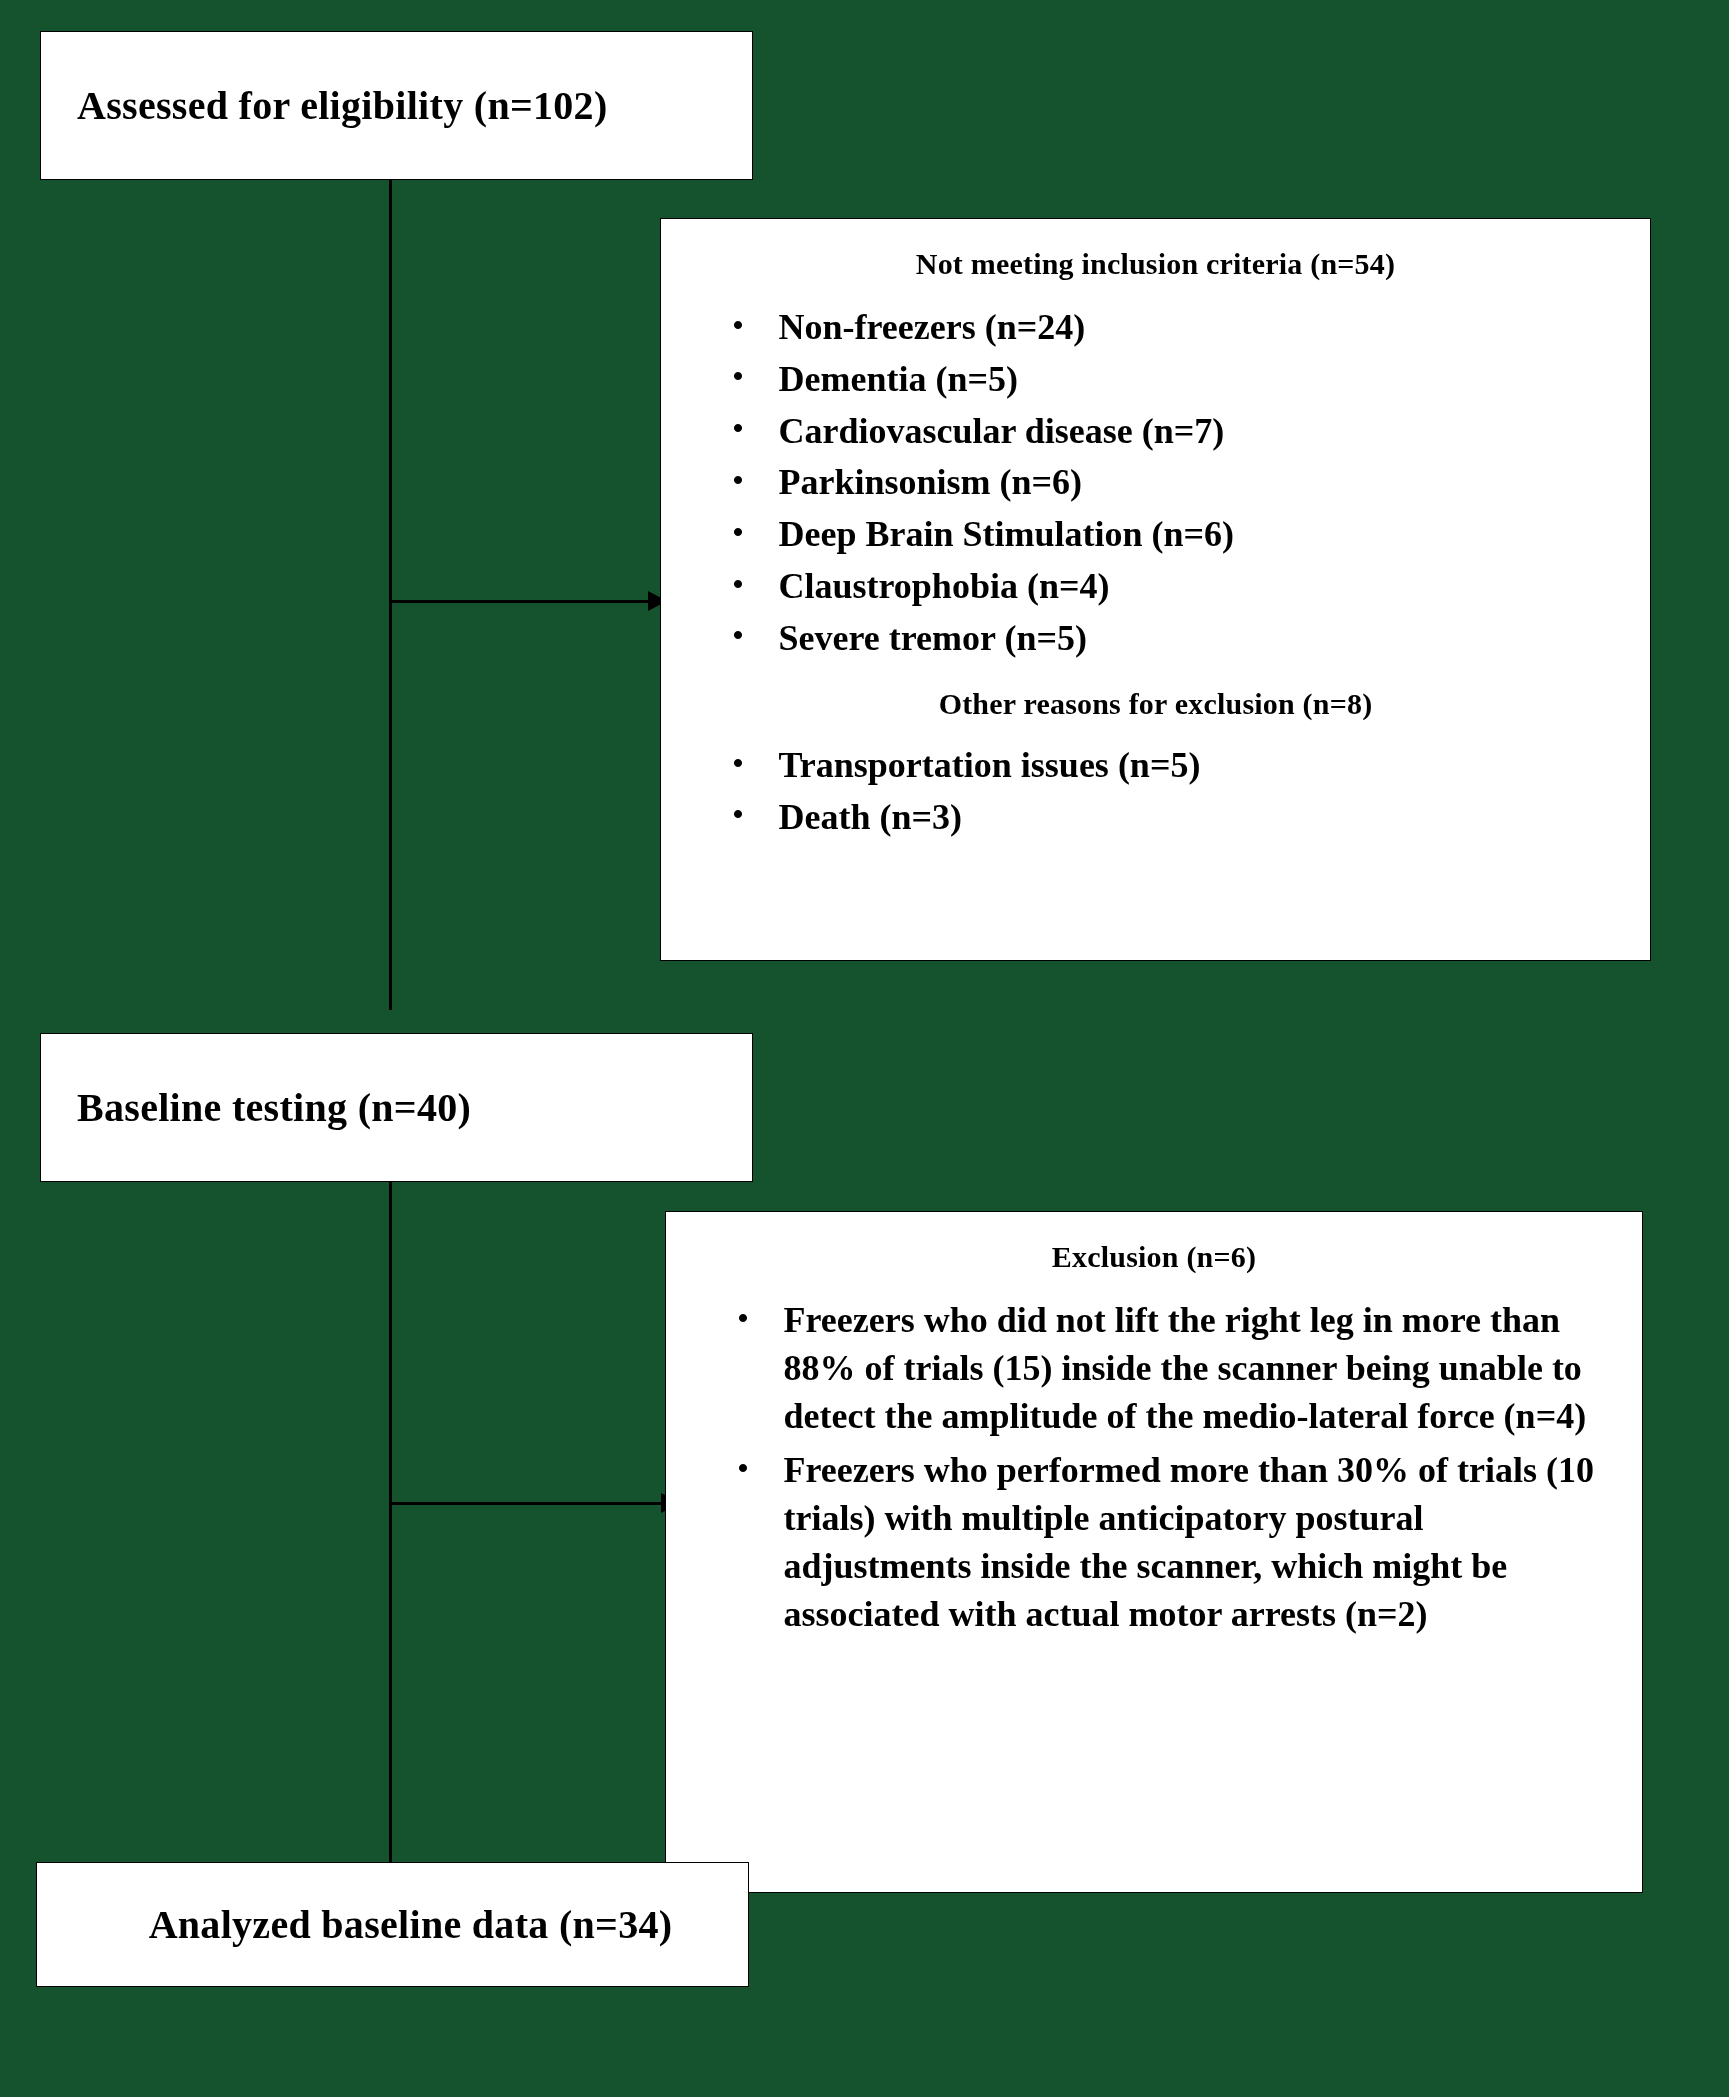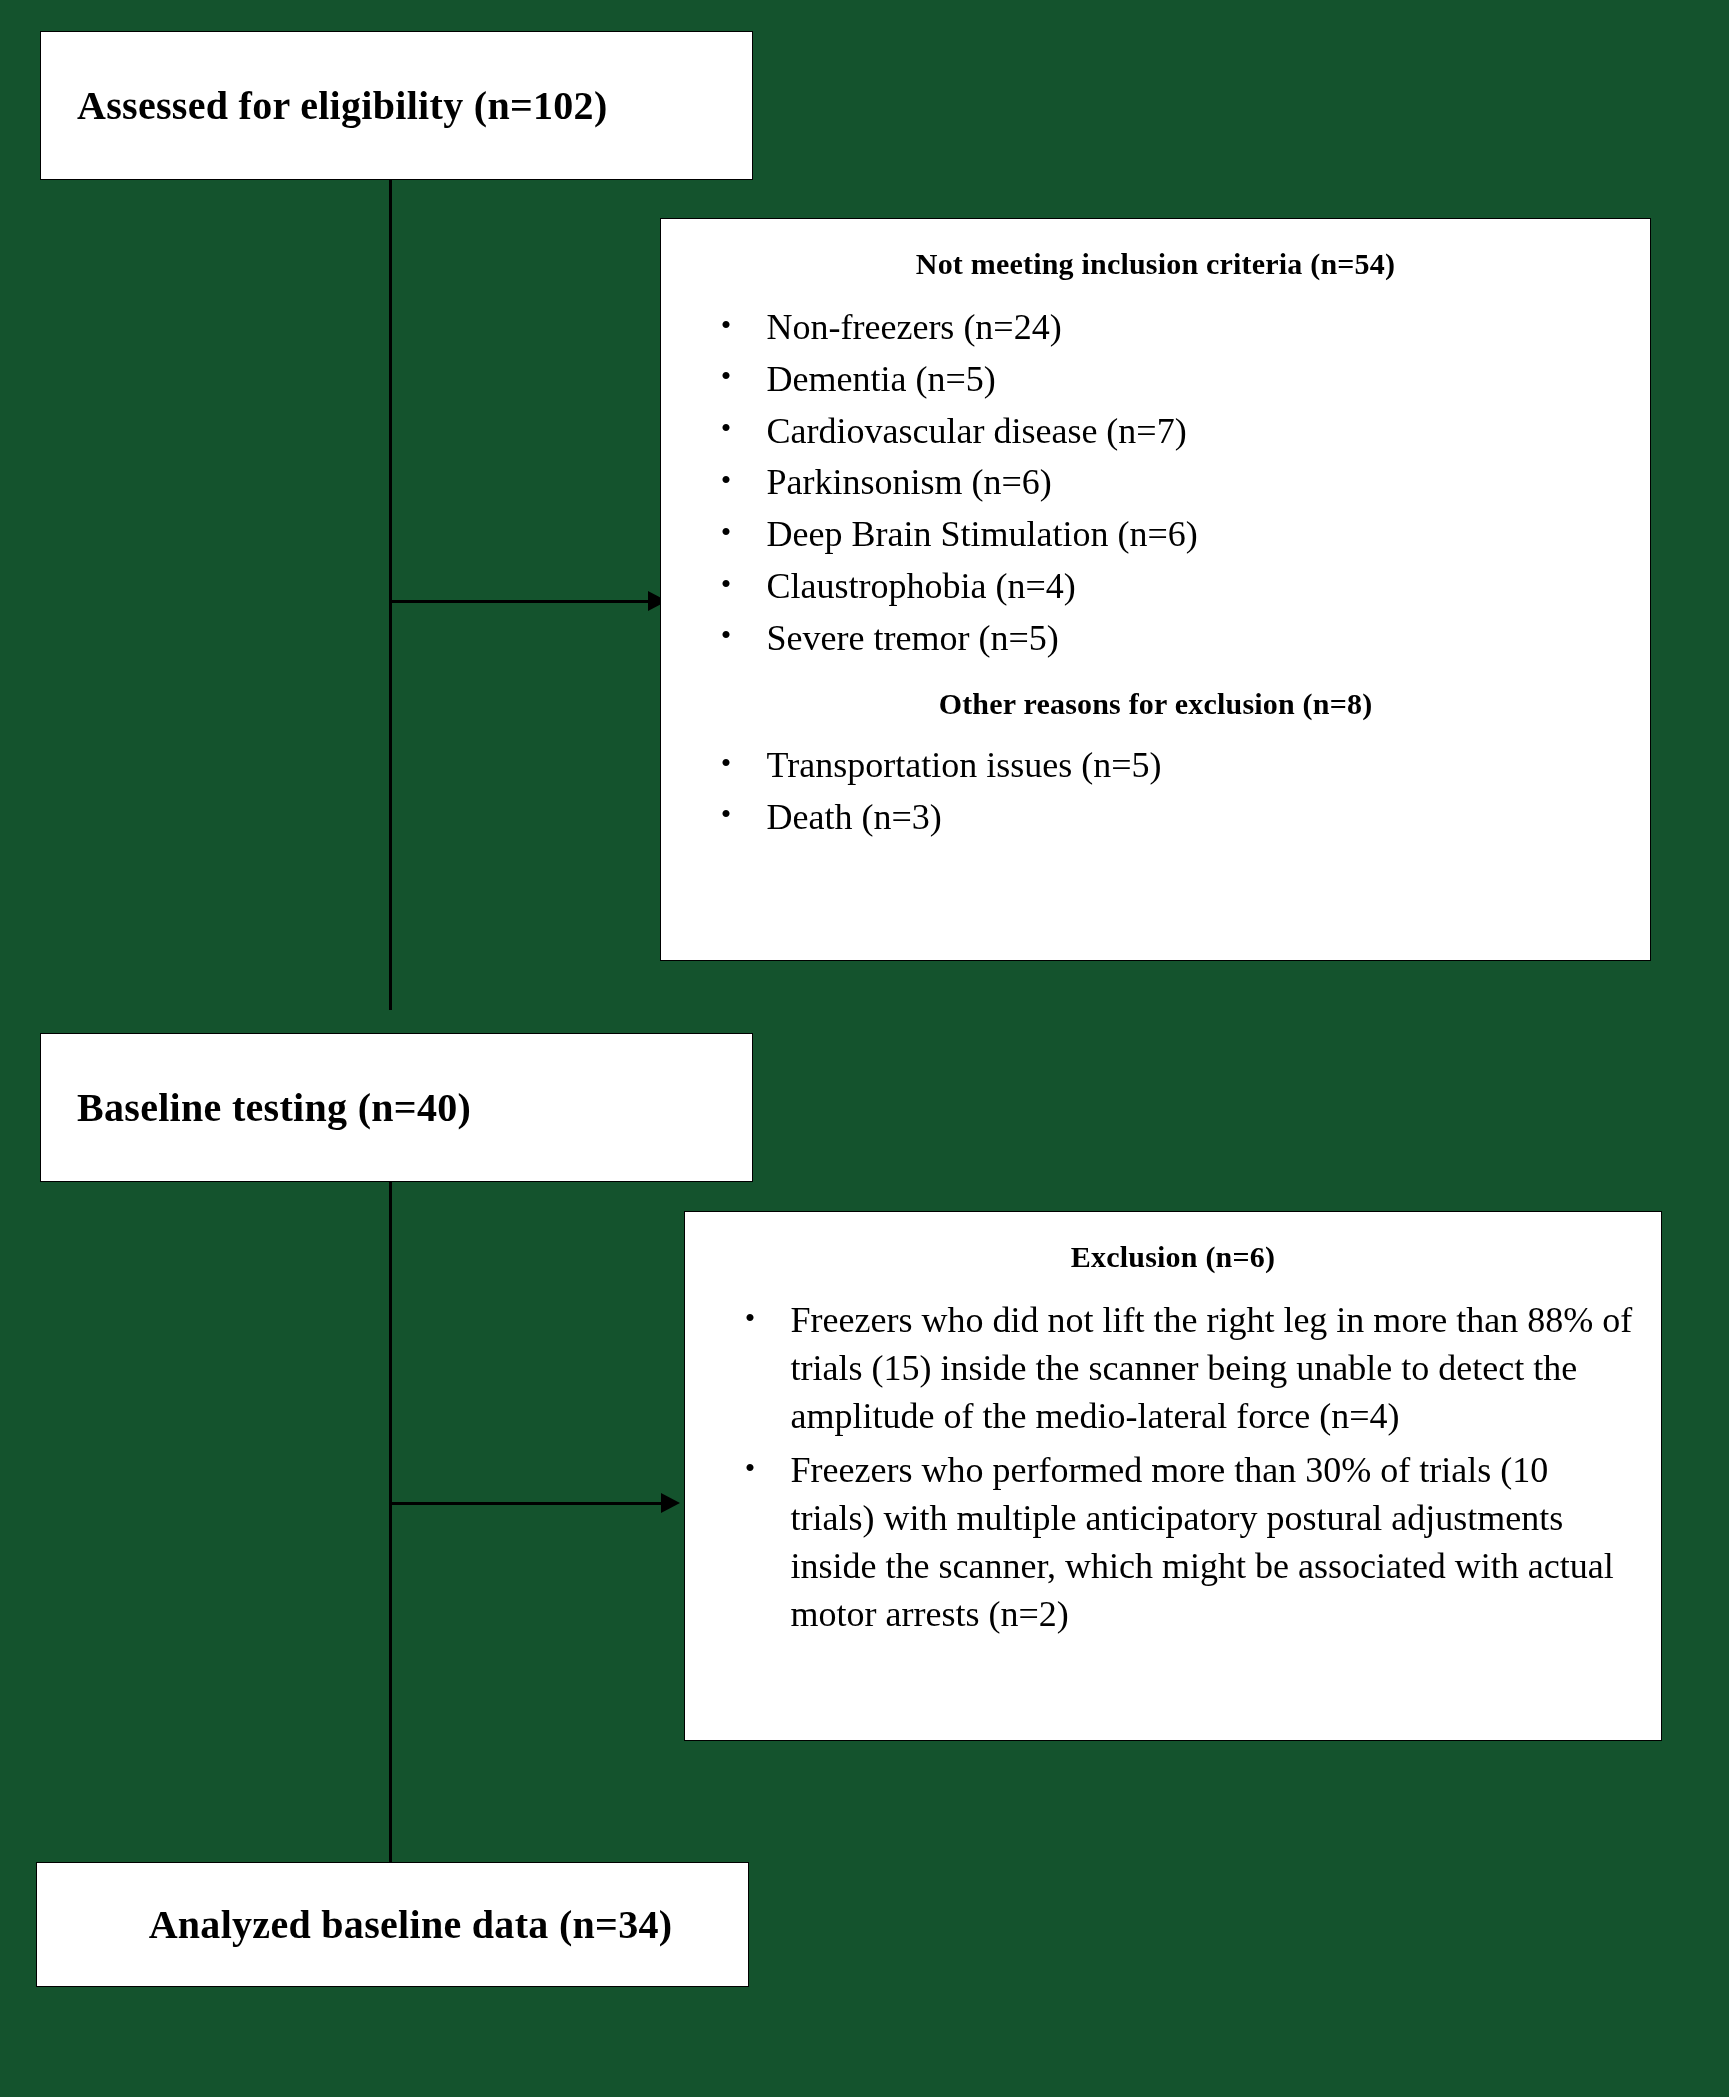--- a/index.html
+++ b/index.html
@@ -50,22 +50,23 @@
     letter-spacing: 0.2px;
     margin: 9px 0 22px 0;
     line-height: 1.2;
   }
   .rb-title.second {
     margin-top: 24px;
     margin-bottom: 19.5px;
   }
   ul.bullets {
     list-style: none;
-    margin: 0;
+    margin: 12px;
     padding: 0 0 0 17px;
+    font-weight: bold;
   }
   ul.bullets > li {
     position: relative;
     font-size: 36px;
     line-height: 1.33;
     padding-left: 60px;
     margin: 0 0 3.9px 0;
   }
   ul.bullets > li::before {
     content: "\2022";
@@ -132,21 +133,21 @@
     <ul class="bullets">
       <li>Transportation issues (n=5)</li>
       <li>Death (n=3)</li>
     </ul>
   </div>
 
   <div class="box left-box" style="left:40px; top:1033px; width:713px; height:149px;">
     <div class="label">Baseline testing (n=40)</div>
   </div>
 
-  <div class="box right-box" style="left:684px; top:1211px; width:978px; height:530px;">
+  <div class="box right-box" style="left:665px; top:1211px; width:978px; height:682px;">
     <div class="rb-title">Exclusion (n=6)</div>
     <ul class="bullets wrapped">
       <li>Freezers who did not lift the right leg in more than 88% of trials (15) inside the scanner being unable to detect the amplitude of the medio-lateral force (n=4)</li>
       <li>Freezers who performed more than 30% of trials (10 trials) with multiple anticipatory postural adjustments inside the scanner, which might be associated with actual motor arrests (n=2)</li>
     </ul>
   </div>
 
   <div class="box left-box" style="left:36px; top:1862px; width:713px; height:125px;justify-content:center;">
     <div class="label">Analyzed baseline data (n=34)</div>
   </div>

